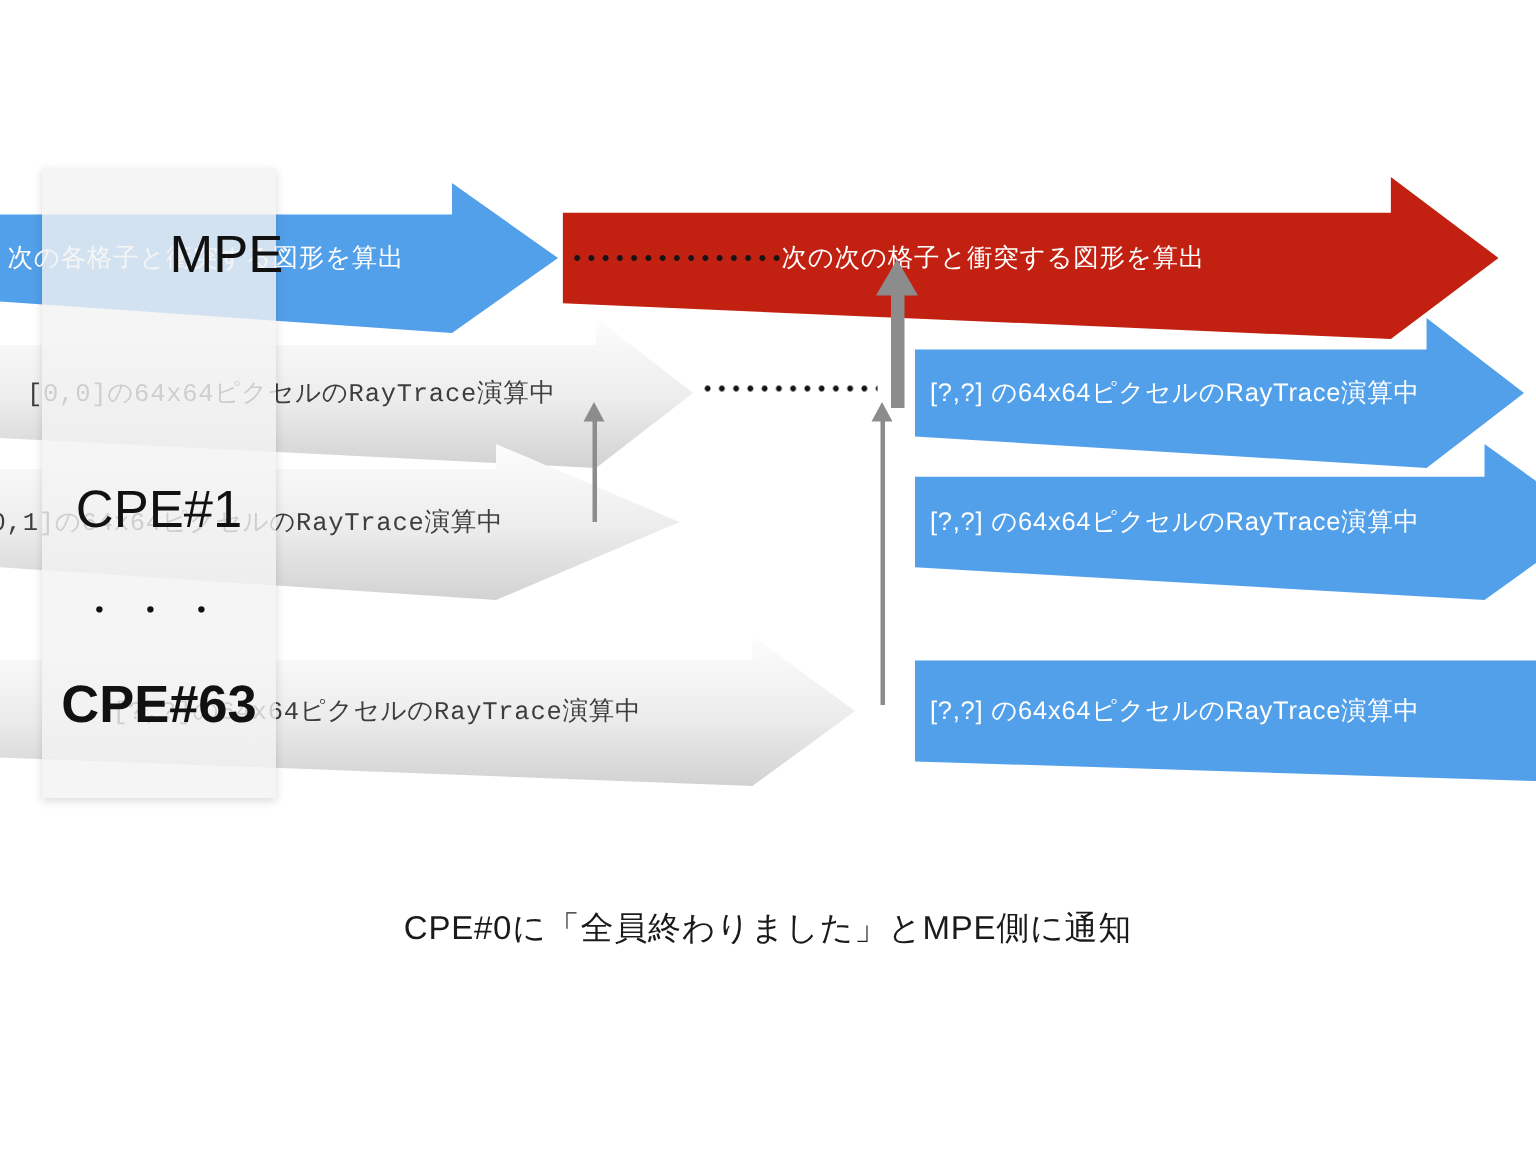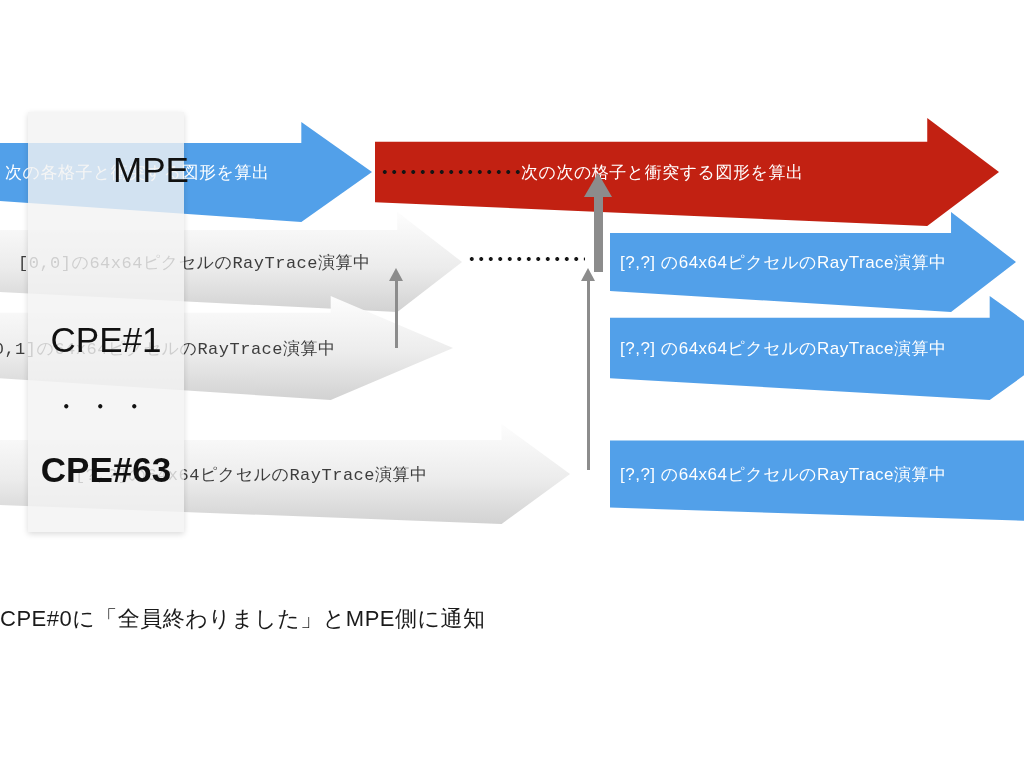--- a/index.html
+++ b/index.html
@@ -80,21 +80,21 @@
     color:#111111;font-size:35px;white-space:nowrap;
   }
   #lane-label-mpe{top:150px;margin-left:45px;}
   #lane-label-cpe0{top:236px;}
   #lane-label-cpe1{top:320px;}
   #lane-label-ellipsis{top:392px;font-size:22px;letter-spacing:12px;font-weight:bold;}
   #lane-label-cpe63{top:450px;font-weight:bold;}
 
   
   #caption{
-    position:absolute;left:0;right:0;top:604px;text-align:left;
+    position:absolute;left:0;right:0;top:604px;text-align:center;
     color:#1a1a1a;font-size:22px;letter-spacing:0.5px;
   }
 </style>
 </head>
 <body>
 
 <div id="canvas">
 
   <div class="arrow blue" id="mpe-arrow-phase1">
     <span class="atext">次の各格子と衝突する図形を算出</span>

